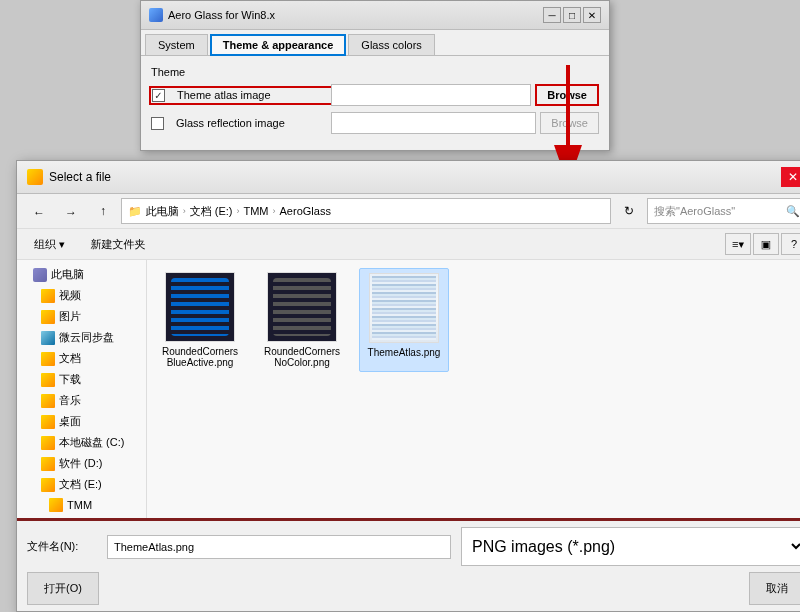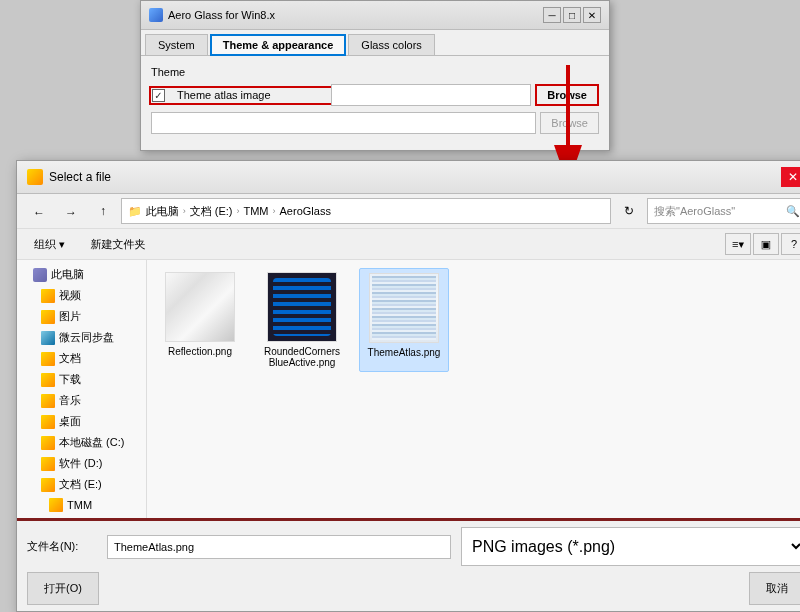--- a/index.html
+++ b/index.html
@@ -442,20 +442,24 @@
     <div class="bg-section-label">Theme</div>
     <div class="bg-row theme-atlas-row">
       <label class="bg-checkbox-label">
         <div class="bg-checkbox checked"></div>
         <span>Theme atlas image</span>
       </label>
       <input class="bg-text-input" type="text" value="" style="">
       <button class="bg-browse-btn">Browse</button>
     </div>
     <div class="bg-row">
+      <label class="bg-checkbox-label">
+        <div class="bg-checkbox"></div>
+        <span>Glass reflection image</span>
+      </label>
       <input class="bg-text-input" type="text" value="" disabled="" style="">
       <button class="bg-browse-btn disabled">Browse</button>
     </div>
   </div>
 </div>
 
 <div class="red-arrow" style="font-size:14px; left:548px; top:65px;">
   <svg width="40" height="120" viewBox="0 0 40 120">
     <defs>
       <marker id="arrowhead" markerWidth="10" markerHeight="7" refX="5" refY="3.5" orient="auto">
@@ -563,26 +567,26 @@
         <span>2015.8.18</span>
       </div>
       <div class="fd-sidebar-item indent3 selected">
         <div class="fd-sidebar-icon icon-folder-yellow"></div>
         <span>AeroGlass</span>
       </div>
     </div>
 
     <div class="fd-content">
       <div class="fd-file-item">
-        <div class="fd-thumb thumb-reflection"></div>
-        <span class="fd-file-label">Reflection.png</span>
-      </div>
-      <div class="fd-file-item">
         <div class="fd-thumb thumb-rounded-blue"></div>
         <span class="fd-file-label">RoundedCornersBlueActive.png</span>
+      </div>
+      <div class="fd-file-item">
+        <div class="fd-thumb thumb-rounded-nocolor"></div>
+        <span class="fd-file-label">RoundedCornersNoColor.png</span>
       </div>
       <div class="fd-file-item selected">
         <div class="fd-thumb thumb-themeatlas"></div>
         <span class="fd-file-label">ThemeAtlas.png</span>
       </div>
     </div>
   </div>
 
   <div class="fd-bottom">
     <div class="fd-filename-row">

